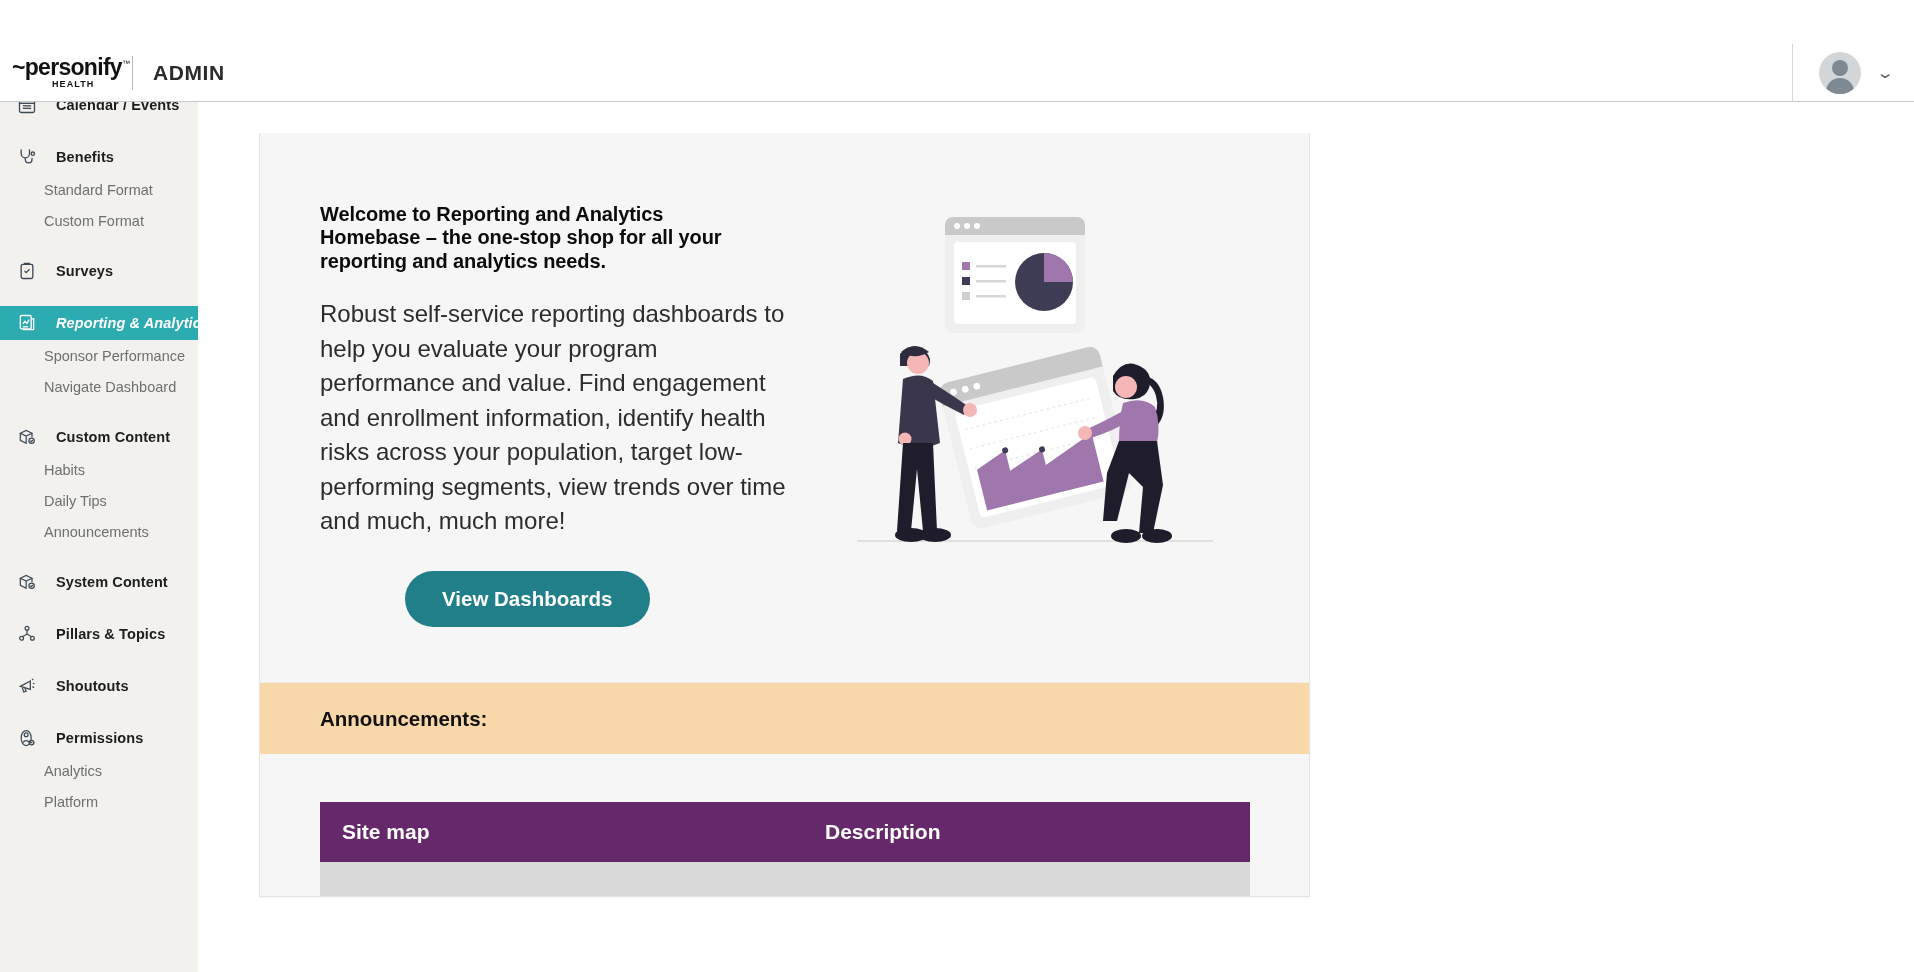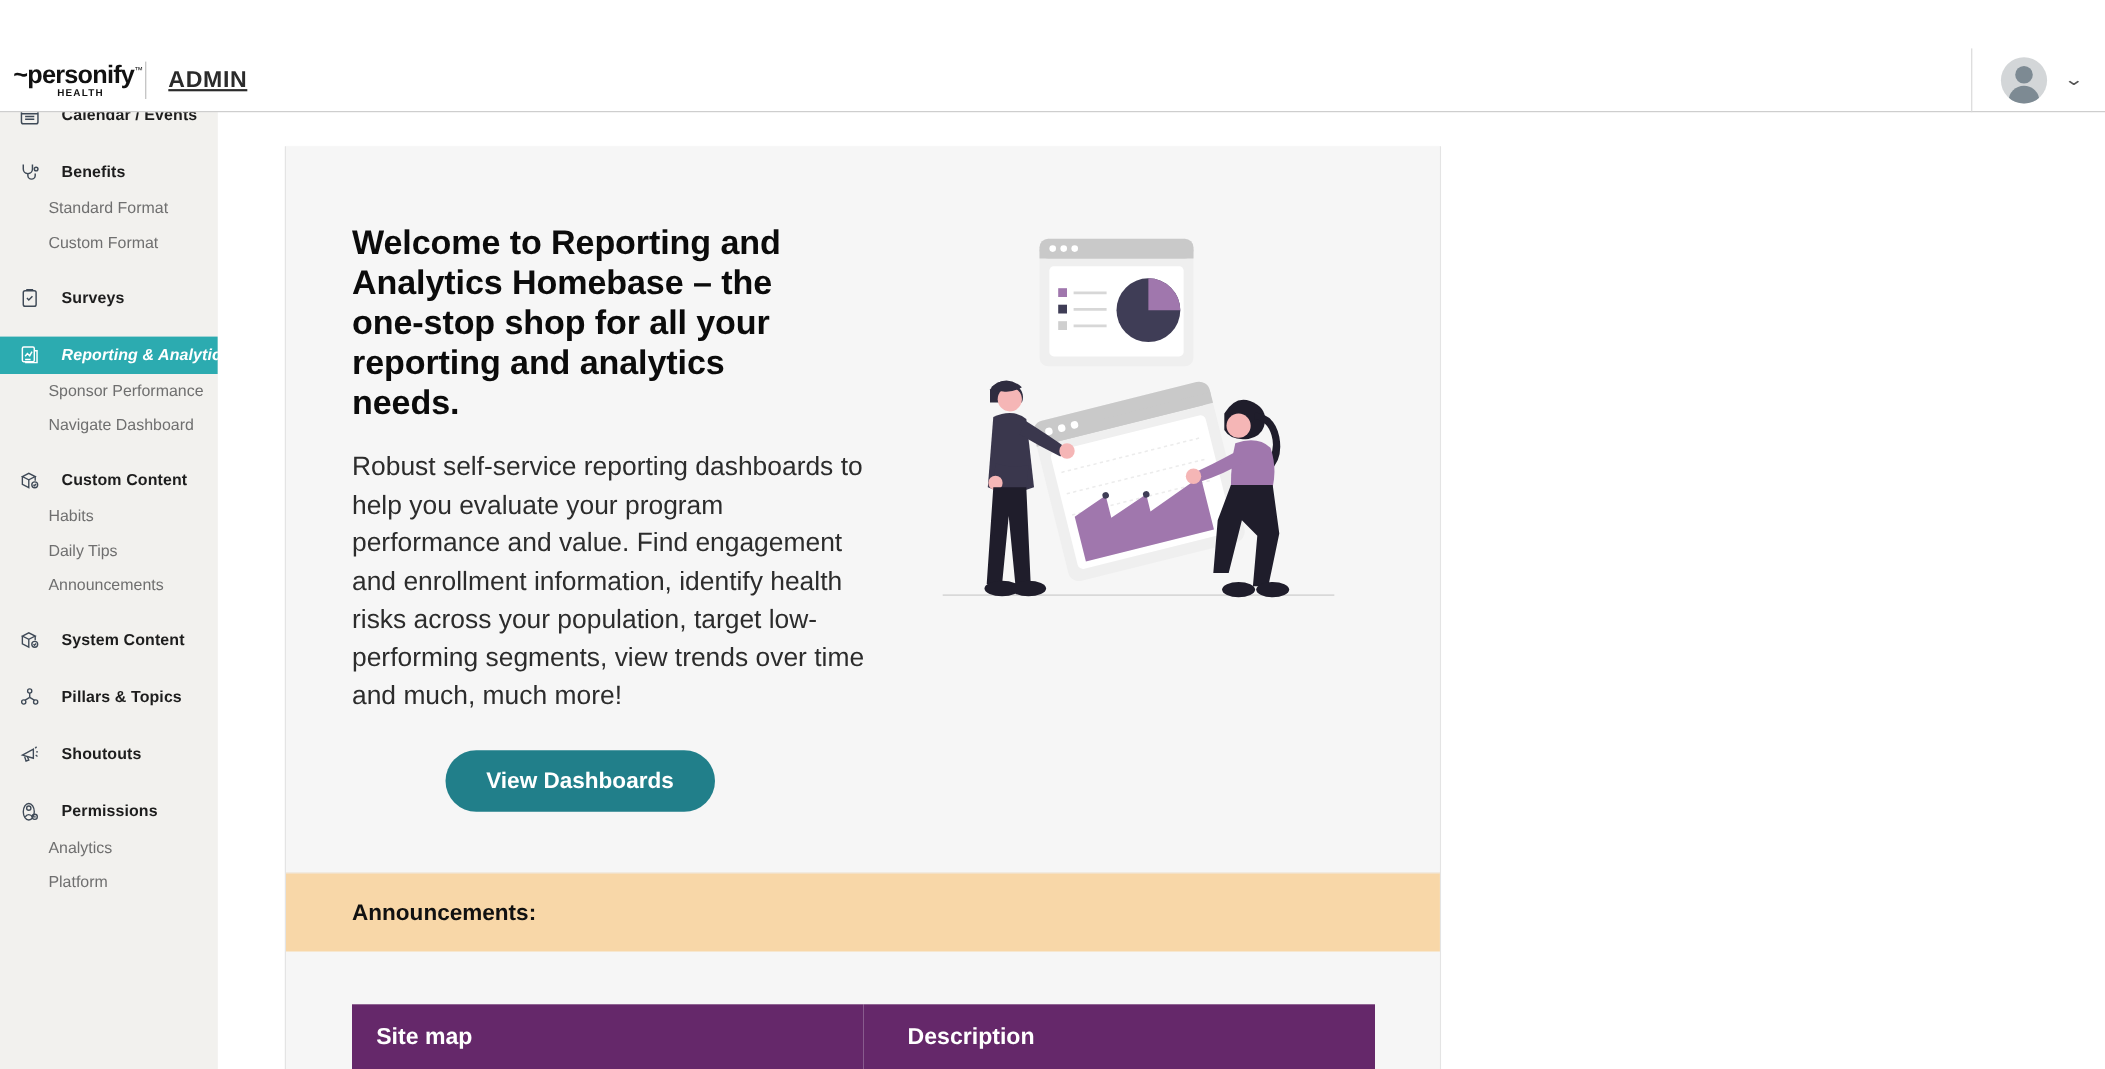--- a/index.html
+++ b/index.html
@@ -64,21 +64,20 @@
     width: 1px;
     height: 34px;
     background: #b9b9b9;
     margin: 0 20px 0 16px;
   }
   .admin-label {
     font-size: 21px;
     font-weight: bold;
     letter-spacing: 0.6px;
     color: #2b2b2b;
-    text-decoration: underline;
   }
   .topbar-right {
     margin-left: auto;
     display: flex;
     align-items: center;
     height: 58px;
     padding-right: 22px;
   }
   .topbar-vdivider {
     width: 1px; height: 58px;
@@ -190,21 +189,21 @@
   .hero {
     display: flex;
     padding: 70px 0 55px 0;
   }
   .hero-left {
     width: 500px;
     padding-left: 60px;
     flex: none;
   }
   .hero-title {
-    font-size: 31px;
+    font-size: 20px;
     font-weight: bold;
     line-height: 1.17;
     color: #0b0b0b;
     letter-spacing: -0.1px;
   }
   .hero-body {
     margin-top: 24px;
     font-size: 24px;
     line-height: 1.44;
     color: #2c2c2c;

